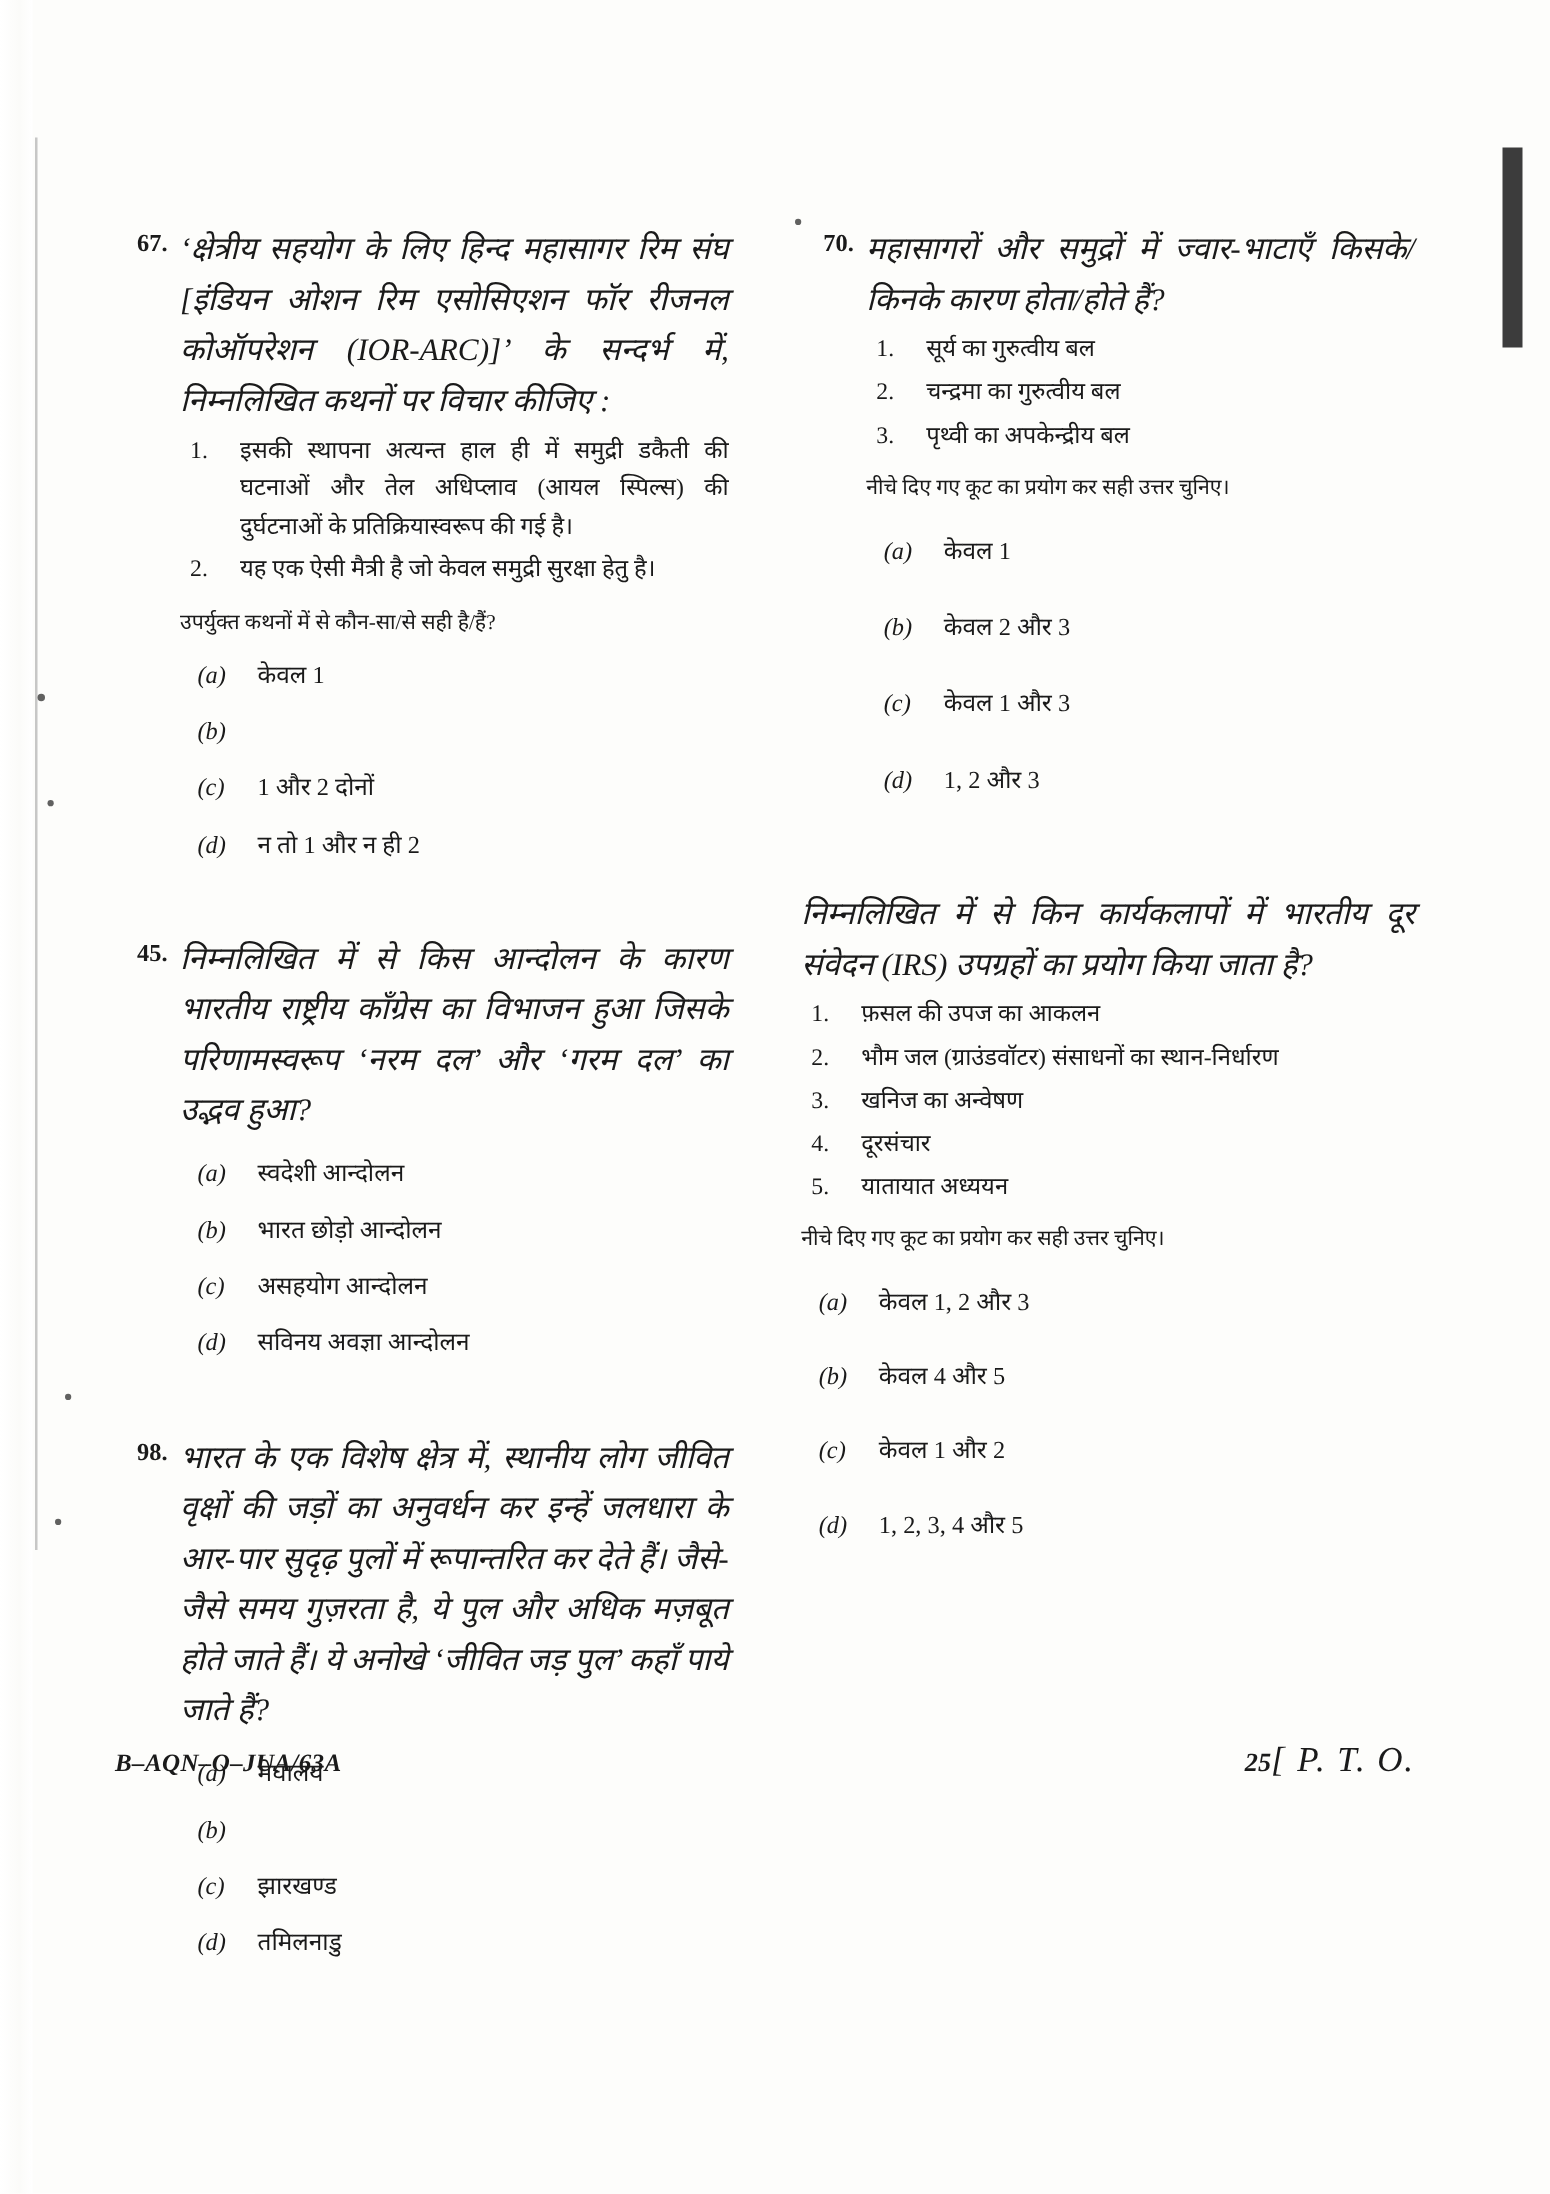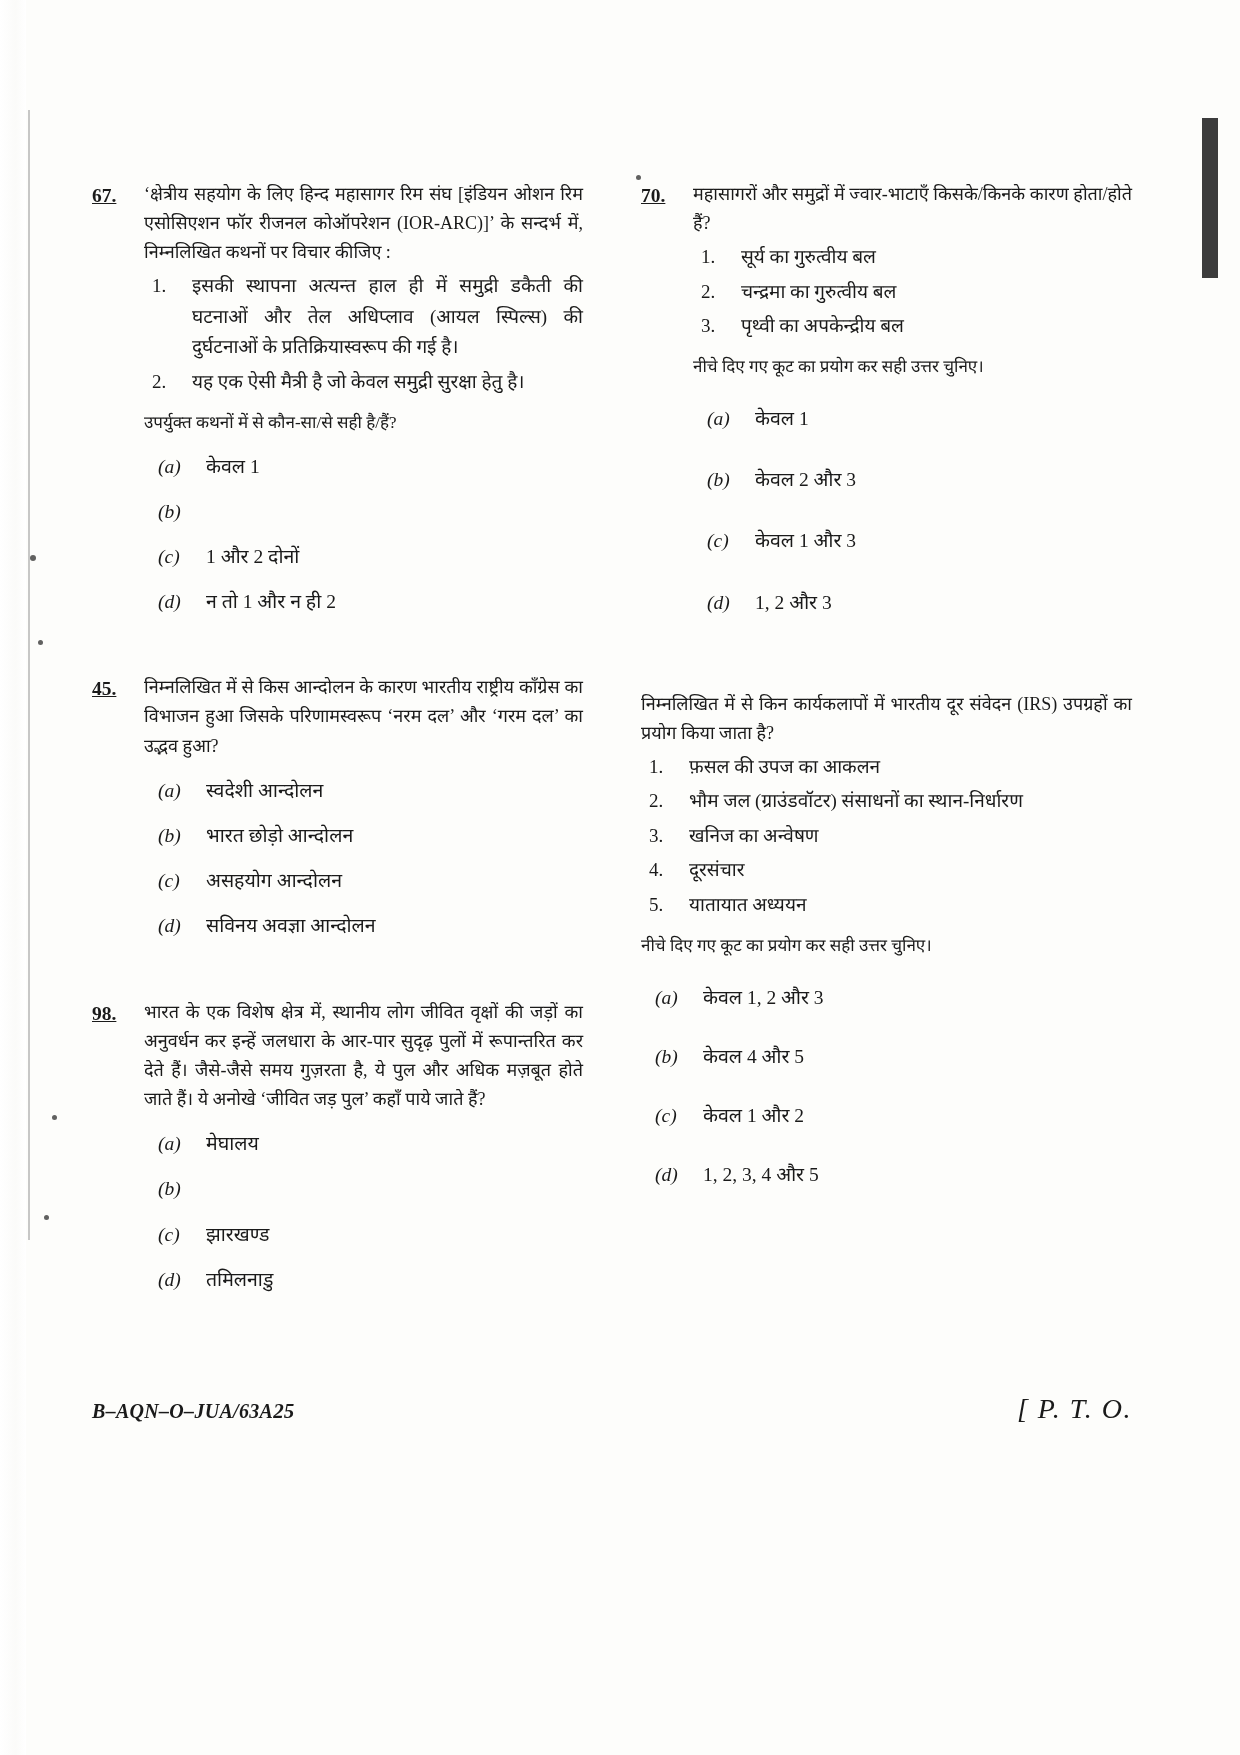--- a/index.html
+++ b/index.html
@@ -68,32 +68,33 @@
 
   .q {
     display: flex;
     margin-bottom: 26px;
   }
   .q-num {
     width: 42px;
     flex: 0 0 42px;
     font-weight: bold;
     font-size: 19.5px;
+    text-align: right;
     padding-right: 10px;
     line-height: 1.62;
-    text-decoration: underline;
   }
   .q-body {
     flex: 1;
   }
   .q-text {
-    font-size: 18px;
+    font-size: 25px;
     line-height: 1.62;
     text-align: justify;
     text-justify: inter-word;
+    font-style: italic;
   }
   .stmts {
     margin-top: 4px;
   }
   .stmt {
     display: flex;
     font-size: 19px;
     line-height: 1.6;
     margin-top: 4px;
   }
@@ -142,21 +143,21 @@
     font-size: 20px;
     font-style: italic;
   }
   .footer-left {
     font-weight: bold;
     letter-spacing: 0.3px;
     flex: 0 0 auto;
   }
   .footer-center {
     flex: 1;
-    text-align: left;
+    text-align: right;
     font-weight: bold;
     font-size: 21px;
   }
   .footer-right {
     flex: 0 0 auto;
     letter-spacing: 1.5px;
     font-size: 28px;
   }
 </style>
 </head>

